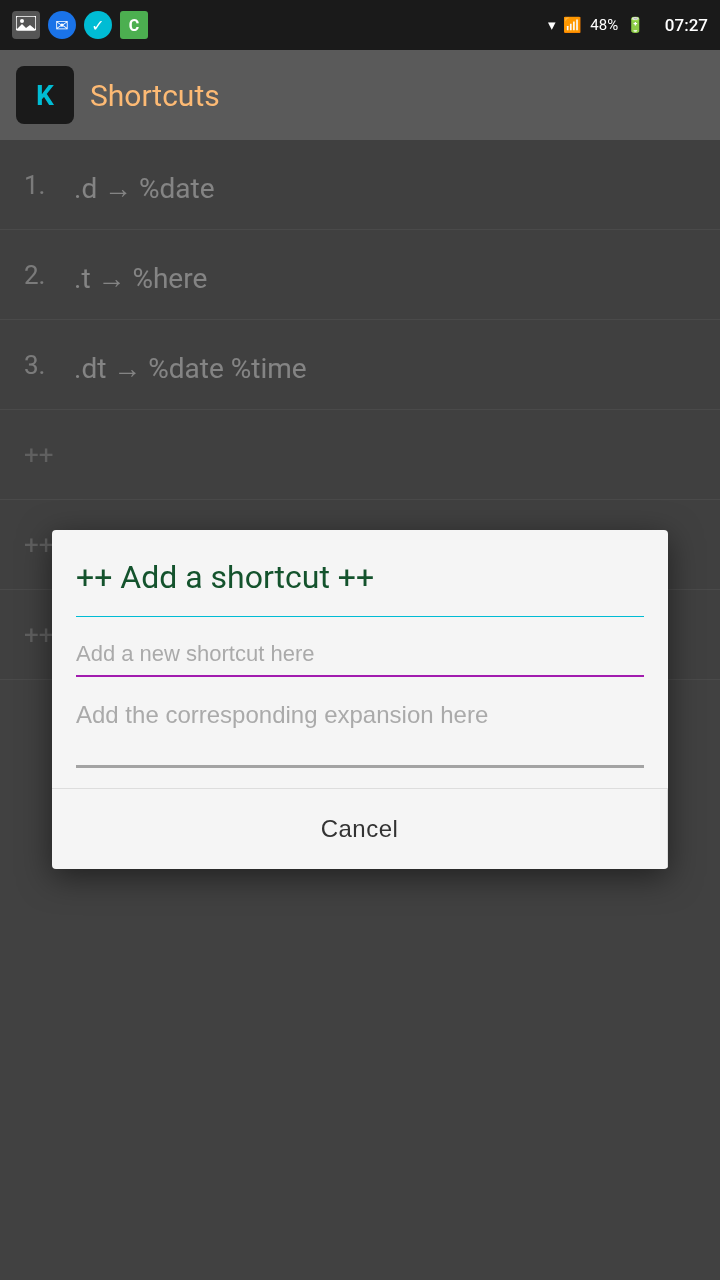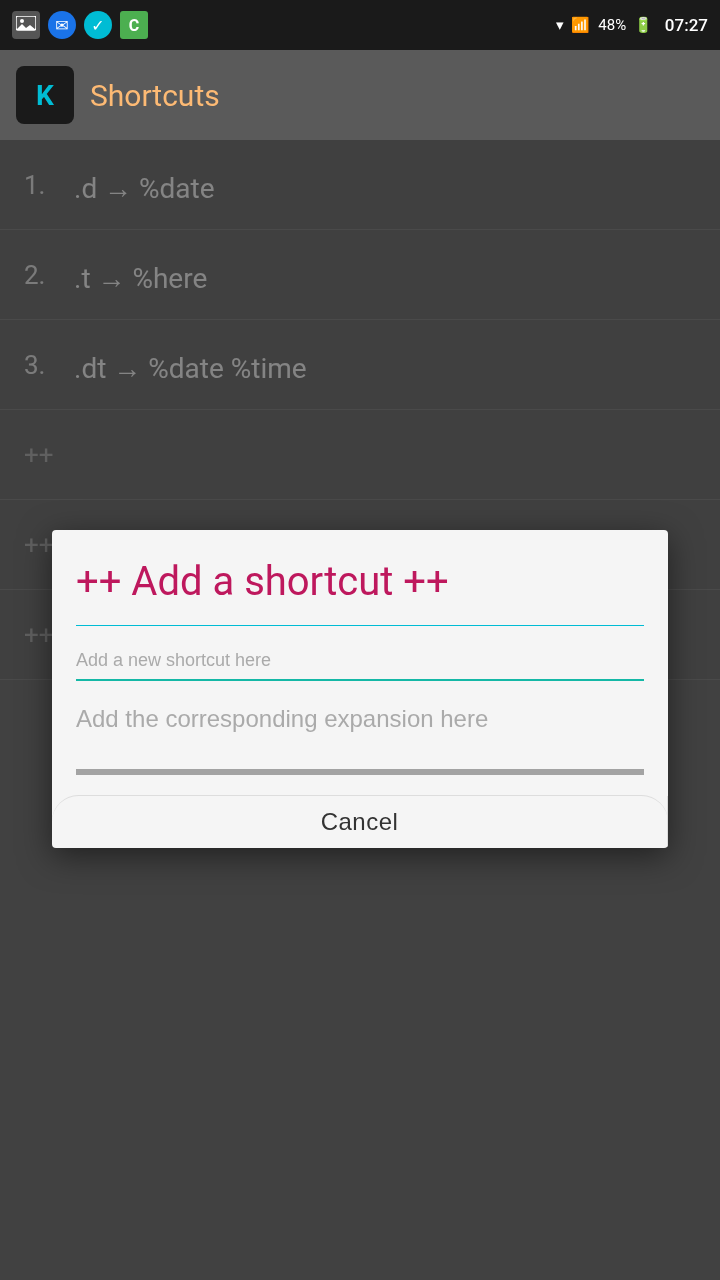--- a/index.html
+++ b/index.html
@@ -58,21 +58,21 @@
     }
 
     .wifi-icon, .signal-icon, .battery-icon {
       display: inline-block;
     }
 
     .time-text {
       color: white;
       font-size: 17px;
       font-weight: 500;
-      margin-left: 4px;
+      margin-left: 12px;
     }
 
     
     .app-bar {
       width: 720px;
       height: 90px;
       background: #5a5a5a;
       display: flex;
       align-items: center;
       padding: 0 16px;
@@ -166,78 +166,77 @@
       width: 616px;
       background: #f5f5f5;
       border-radius: 4px;
       z-index: 10;
       box-shadow: 0 8px 32px rgba(0,0,0,0.5);
       overflow: hidden;
     }
 
     .dialog-title {
       padding: 28px 24px 20px 24px;
-      color: #be185d;
-      font-size: 40px;
+      color: #14532d;
+      font-size: 32px;
       font-weight: 400;
     }
 
     .dialog-divider {
       height: 1px;
       background: #00bcd4;
       margin: 0 24px;
     }
 
     .dialog-input-area {
       padding: 16px 24px 8px 24px;
     }
 
     .dialog-input {
       width: 100%;
       border: none;
-      border-bottom: 2px solid #14b8a6;
+      border-bottom: 2px solid #a21caf;
       background: transparent;
-      font-size: 18px;
+      font-size: 22px;
       color: #333;
       padding: 8px 0;
       outline: none;
       font-family: Arial, sans-serif;
     }
 
     .dialog-input::placeholder {
       color: #aaa;
     }
 
     .dialog-textarea-area {
       padding: 8px 24px 16px 24px;
     }
 
     .dialog-textarea {
       width: 100%;
       border: none;
-      border-bottom: 6px solid #a3a3a3;
+      border-bottom: 3px solid #a3a3a3;
       background: transparent;
       font-size: 24px;
       color: #aaa;
       padding: 8px 0;
       outline: none;
       resize: none;
       font-family: Arial, sans-serif;
       min-height: 70px;
     }
 
     .dialog-textarea::placeholder {
       color: #aaa;
     }
 
     .dialog-buttons {
       display: flex;
       border-top: 1px solid #ddd;
-      height: 53px;
-      border-radius: 32px;
+      height: 81px;
     }
 
     .dialog-btn {
       flex: 1;
       background: none;
       border: none;
       font-size: 24px;
       font-weight: 500;
       cursor: pointer;
       color: #333;

